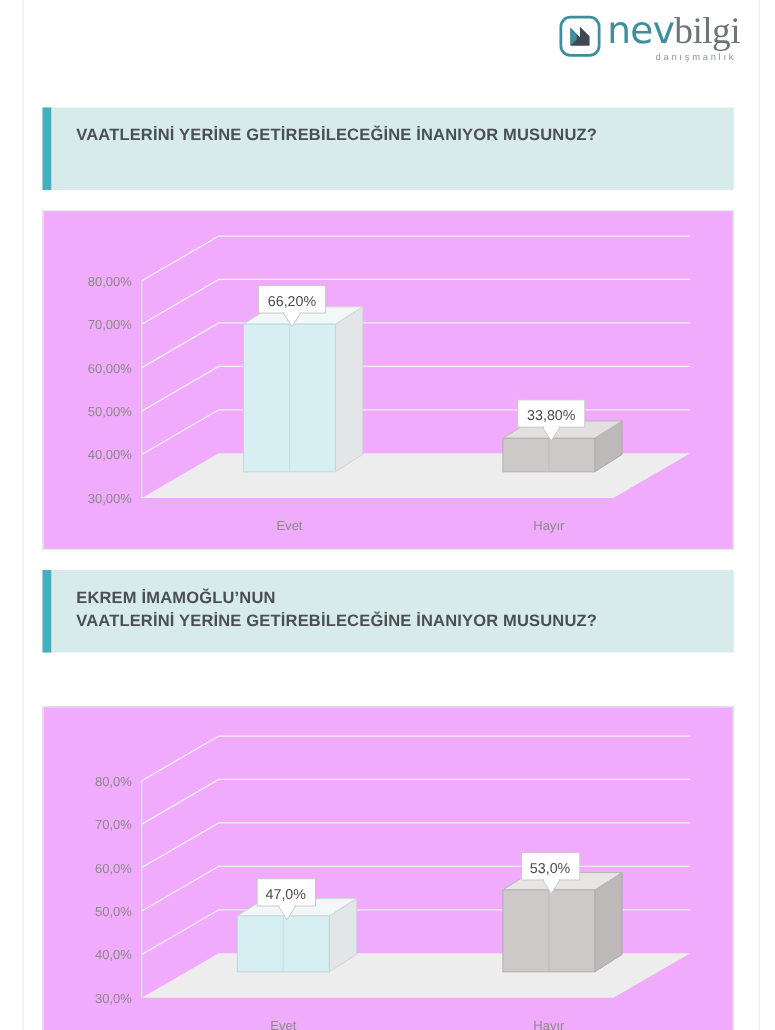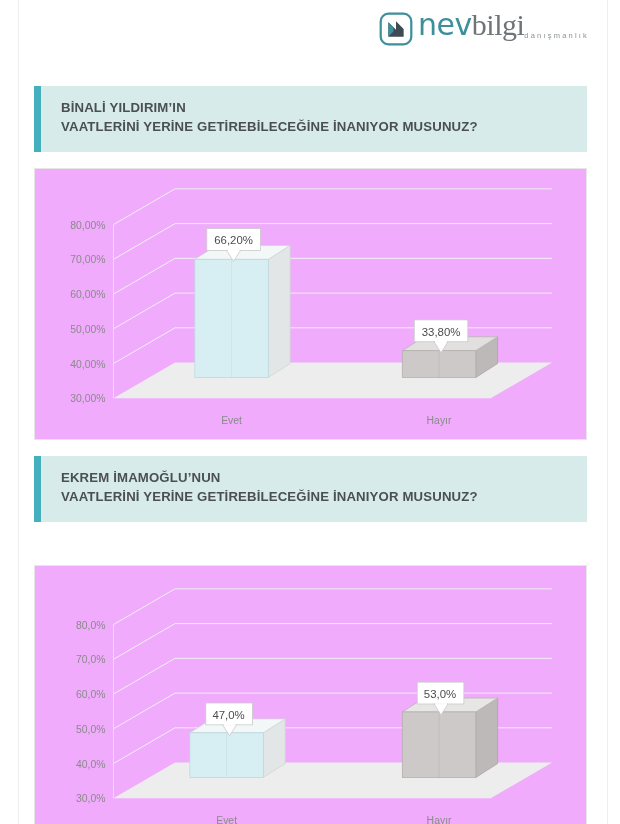--- a/index.html
+++ b/index.html
@@ -34,21 +34,21 @@
   
   .logo-wrap {
     position: absolute;
     right: 28px;
     top: 10px;
     display: flex;
     align-items: flex-start;
     height: 46px;
   }
   .logo-mark { width: 34px; height: 34px; margin-right: 5px; margin-top: 2px;}
-  .logo-text-block { display: flex; flex-direction: row; align-items: flex-end; }
+  .logo-text-block { display: flex; flex-direction: column; align-items: flex-end; }
   .logo-word { line-height: 1; display: flex; align-items: baseline; }
   .logo-nev {
     font-size: 30px;
     color: #3c8f9b;
     letter-spacing: -0.5px;
     font-family: "DejaVu Sans", sans-serif;
   }
   .logo-bilgi {
     font-size: 30px;
     color: #6f7477;
@@ -133,21 +133,20 @@
         <span class="logo-nev">nev</span>
           <span class="logo-bilgi">bilgi</span>
       </div>
       <div class="logo-sub">danışmanlık</div>
     </div>
   </div>
 
   <div class="qband" style="top:86px; height:66px;">
     <div class="qband-accent"></div>
     <div class="qband-text">
-      <span class="qband-l1">BİNALİ YILDIRIM’IN</span>
       <span class="qband-l2">VAATLERİNİ YERİNE GETİREBİLECEĞİNE İNANIYOR MUSUNUZ?</span>
     </div>
   </div>
 
   <div class="chart-panel" style="top:168px; height:272px;">
     <svg class="chart-svg" viewBox="0 0 553 272">
 
       <g stroke="#f0f0f0" stroke-width="1" fill="none">
         <path d="M78 196 L140 160 L520 160"></path>
         <path d="M78 161 L140 125 L520 125"></path>

